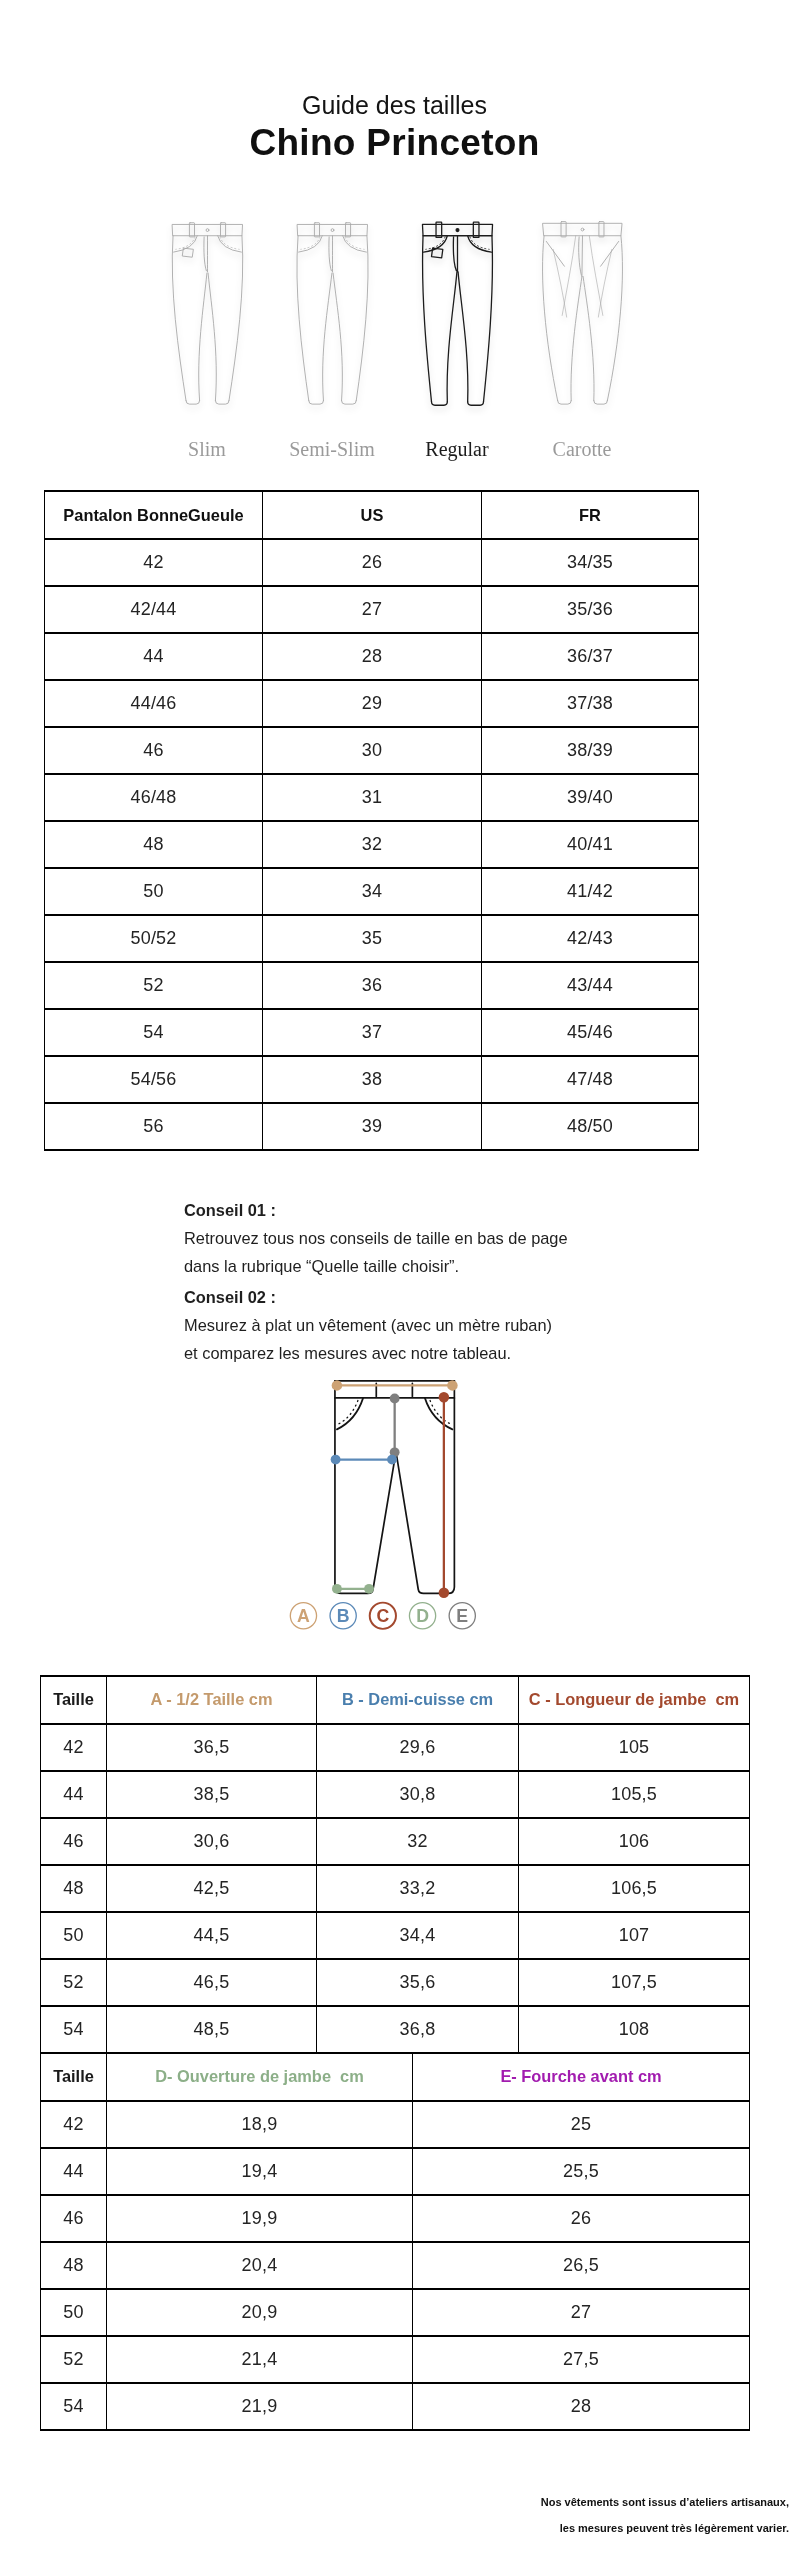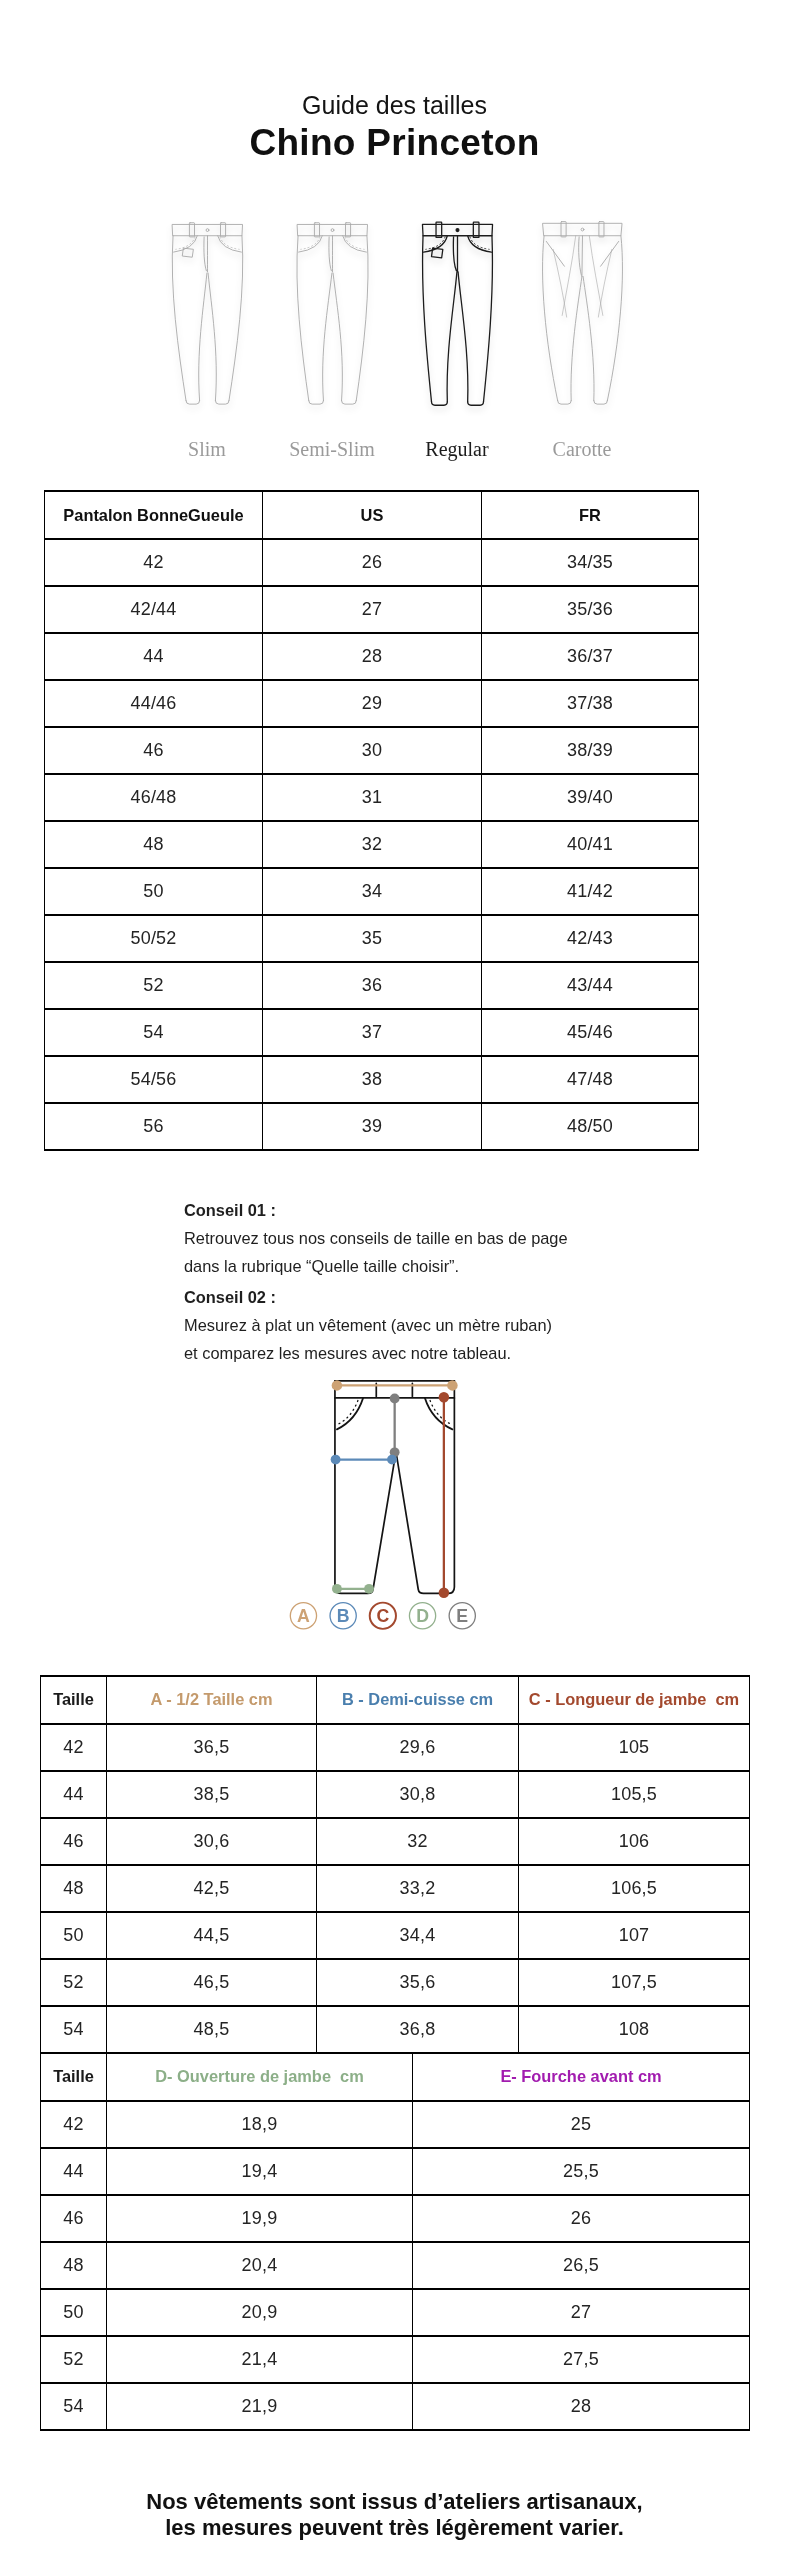--- a/index.html
+++ b/index.html
@@ -36,21 +36,21 @@
   .tips p{margin:0;}
   .tip-title{font-weight:700;}
   .tip-gap{margin-top:2.6px !important;}
 
   
   .diagram{margin:10.5px 0 0 289px;width:210px;}
   .diagram svg{display:block;width:210px;height:255px;}
   .diagram text{font-family:"Liberation Sans",sans-serif;font-size:27px;font-weight:700;text-anchor:middle;}
 
   
-  .footnote{margin-top:58px;text-align:center;font-size:22px;line-height:26px;font-weight:700;color:#111;}
+  .footnote{margin-top:58px;text-align:right;font-size:11px;line-height:26px;font-weight:700;color:#111;}
 </style>
 </head>
 <body>
 
 <div class="page">
 
   <header class="hdr">
     <div class="subtitle">Guide des tailles</div>
     <h1 class="title">Chino Princeton</h1>
   </header>

